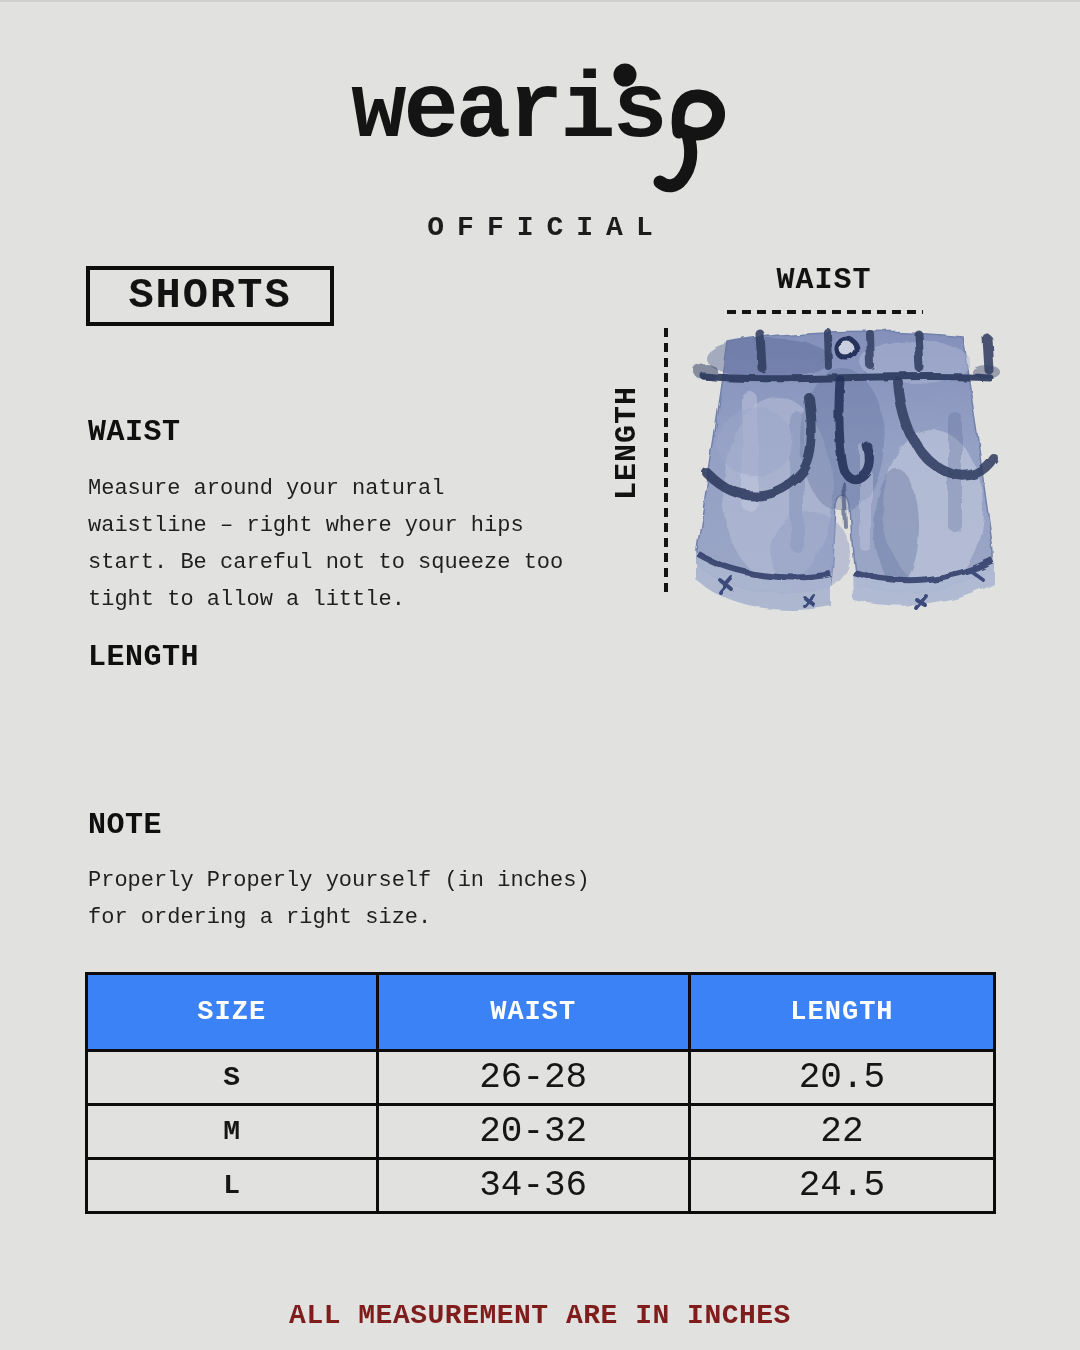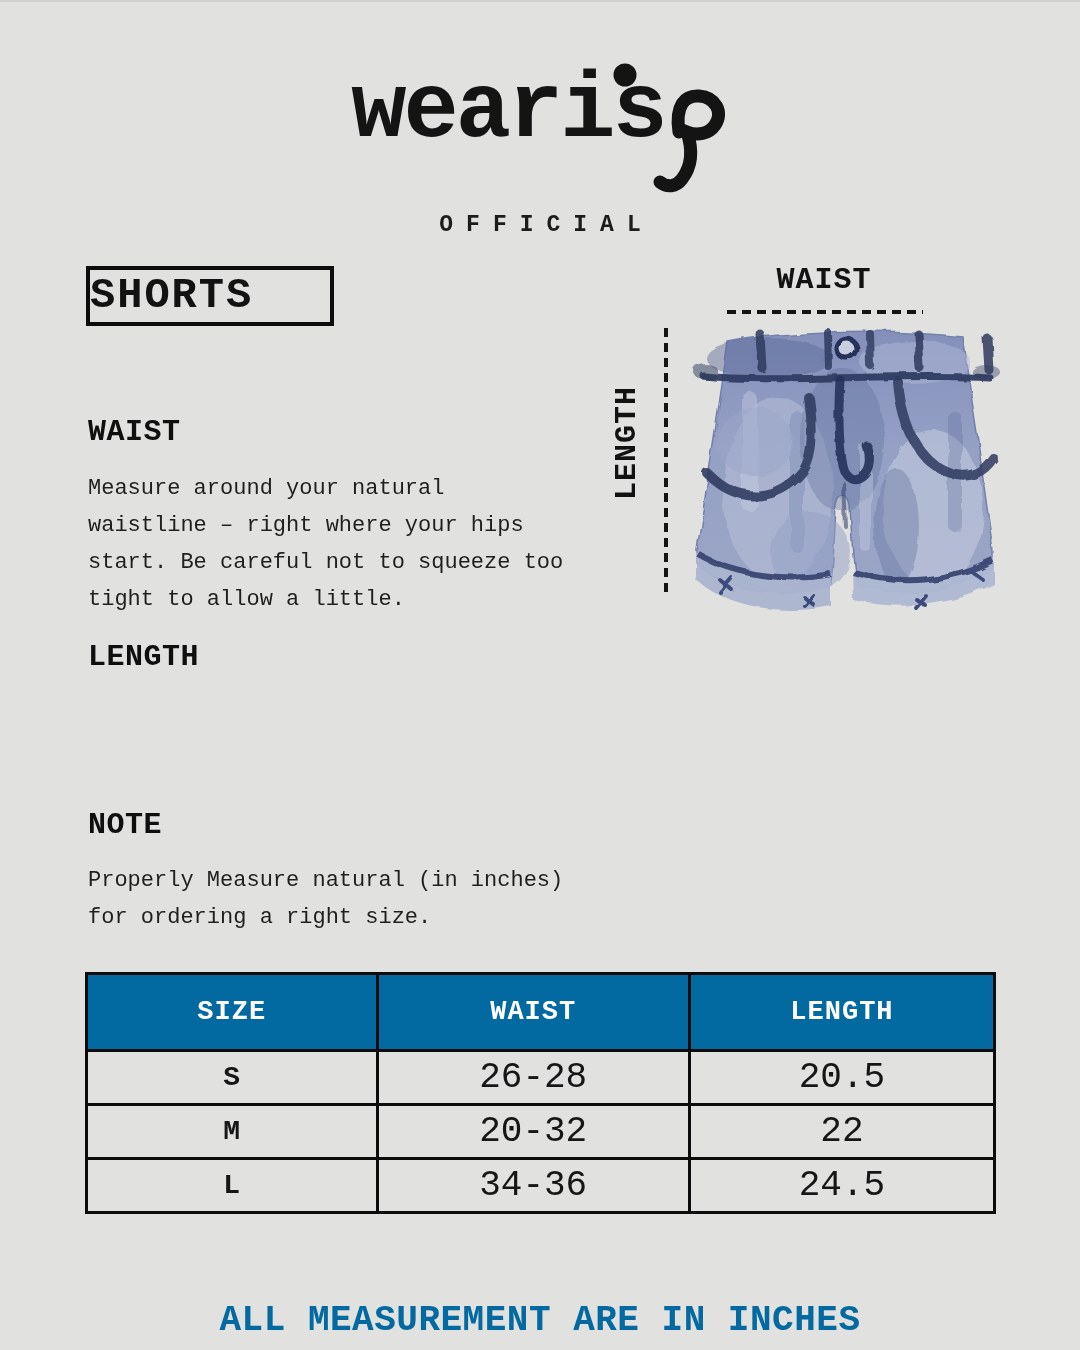--- a/index.html
+++ b/index.html
@@ -7,25 +7,25 @@
   .page{
     position:relative;width:1080px;height:1350px;margin:2px auto;
     background:#e1e1df;overflow:hidden;
     font-family:Liberation Mono, monospace;color:#121212;
   }
   
   .logo{position:absolute;top:66px;left:0;right:0;display:flex;flex-direction:column;align-items:center;}
   .logo-row{display:flex;align-items:flex-start;line-height:0.95;}
   .brand{font-size:92px;font-weight:bold;letter-spacing:-3px;color:#141414;}
   .brand-glyph{margin-left:-56px;margin-top:-6px;overflow:visible;}
-  .official{margin-top:12px;font-size:23px;font-weight:bold;letter-spacing:13px;padding-left:13px;color:#1c1c1c;}
+  .official{margin-top:12px;font-size:28px;font-weight:bold;letter-spacing:13px;padding-left:13px;color:#1c1c1c;}
   
   .title-box{
     position:absolute;left:86px;top:264px;width:248px;height:60px;
-    border:4px solid #0d0d0d;display:flex;align-items:center;justify-content:flex-start;
+    border:4px solid #0d0d0d;display:flex;align-items:center;justify-content:center;
   }
   .title-box span{font-size:42px;font-weight:bold;letter-spacing:2px;}
   
   .sec-h{position:absolute;left:88px;font-size:30px;font-weight:bold;letter-spacing:.5px;color:#0f0f0f;}
   .sec-p{position:absolute;left:88px;width:520px;font-size:22px;line-height:37px;color:#1f1f1f;white-space:pre-line;}
   .h-waist{top:388px;} .p-waist{top:446px;}
   .h-length{top:613px;} .p-length{top:671px;}
   .h-note{top:781px;}  .p-note{top:838px;}
   
   .diag-waist-label{position:absolute;left:724px;top:261px;width:200px;text-align:center;
@@ -39,29 +39,29 @@
     writing-mode:vertical-rl;transform:rotate(180deg);
     font-size:30px;font-weight:bold;letter-spacing:1px;}
   .shorts-art{position:absolute;left:690px;top:320px;}
   
   .size-table{
     position:absolute;left:85px;top:970px;width:911px;
     border-collapse:collapse;table-layout:fixed;
   }
   .size-table th,.size-table td{border:3px solid #0c0c0c;text-align:center;padding:0;}
   .size-table thead th{
-    background:#0369a1;color:#ffffff;height:77px;
+    background:#3b82f6;color:#ffffff;height:77px;
     font-size:27px;font-weight:bold;letter-spacing:1px;
   }
   .size-table tbody td{height:54px;font-size:36px;background:#e1e1df;color:#161616;}
   .size-table tbody td.size-cell{font-weight:bold;font-size:28px;}
   .col-size{width:32%;} .col-waist{width:34.4%;} .col-length{width:33.6%;}
   
   .footer-note{position:absolute;left:0;right:0;top:1298px;text-align:center;
-    font-size:36px;font-weight:bold;letter-spacing:.5px;color:#0369a1;}
+    font-size:28px;font-weight:bold;letter-spacing:.5px;color:#7f1d1d;}
 </style>
 </head>
 <body>
 
 <div class="page">
 
   <header class="logo">
     <div class="logo-row">
       <span class="brand">wearis</span>
       <svg class="brand-glyph" width="120" height="138" viewBox="0 0 120 138" aria-hidden="true">
@@ -77,21 +77,21 @@
     <span>SHORTS</span>
   </div>
 
   <h2 class="sec-h h-waist">WAIST</h2>
   <p class="sec-p p-waist">Measure around your natural
 waistline – right where your hips
 start. Be careful not to squeeze too
 tight to allow a little.</p>
   <h2 class="sec-h h-length">LENGTH</h2>
   <h2 class="sec-h h-note">NOTE</h2>
-  <p class="sec-p p-note">Properly Measure natural (in inches)
+  <p class="sec-p p-note">Properly Properly yourself (in inches)
 for ordering a right size.</p>
 
   <div class="diag-waist-label">WAIST</div>
   <div class="waist-dash"></div>
   <div class="diag-length-label">LENGTH</div>
   <div class="length-dash"></div>
 
   <svg class="shorts-art" width="310" height="298" viewBox="0 0 310 298" aria-hidden="true">
     <defs>
       <linearGradient id="dg" x1="0" y1="0" x2="0" y2="1">

